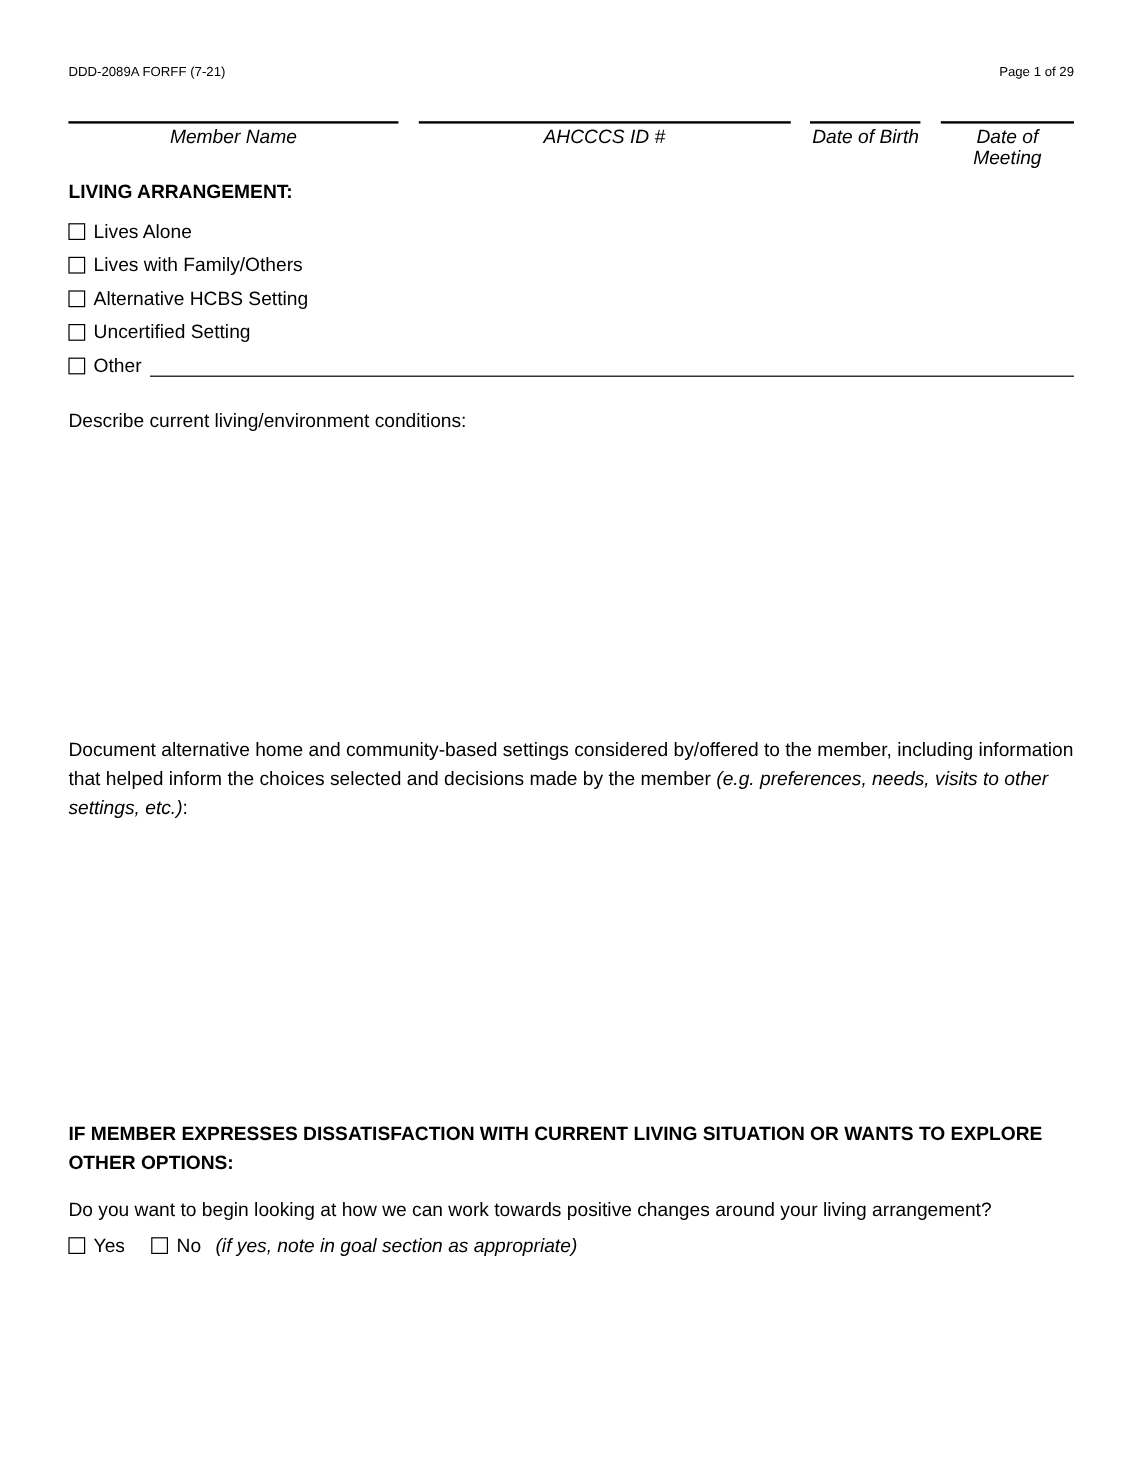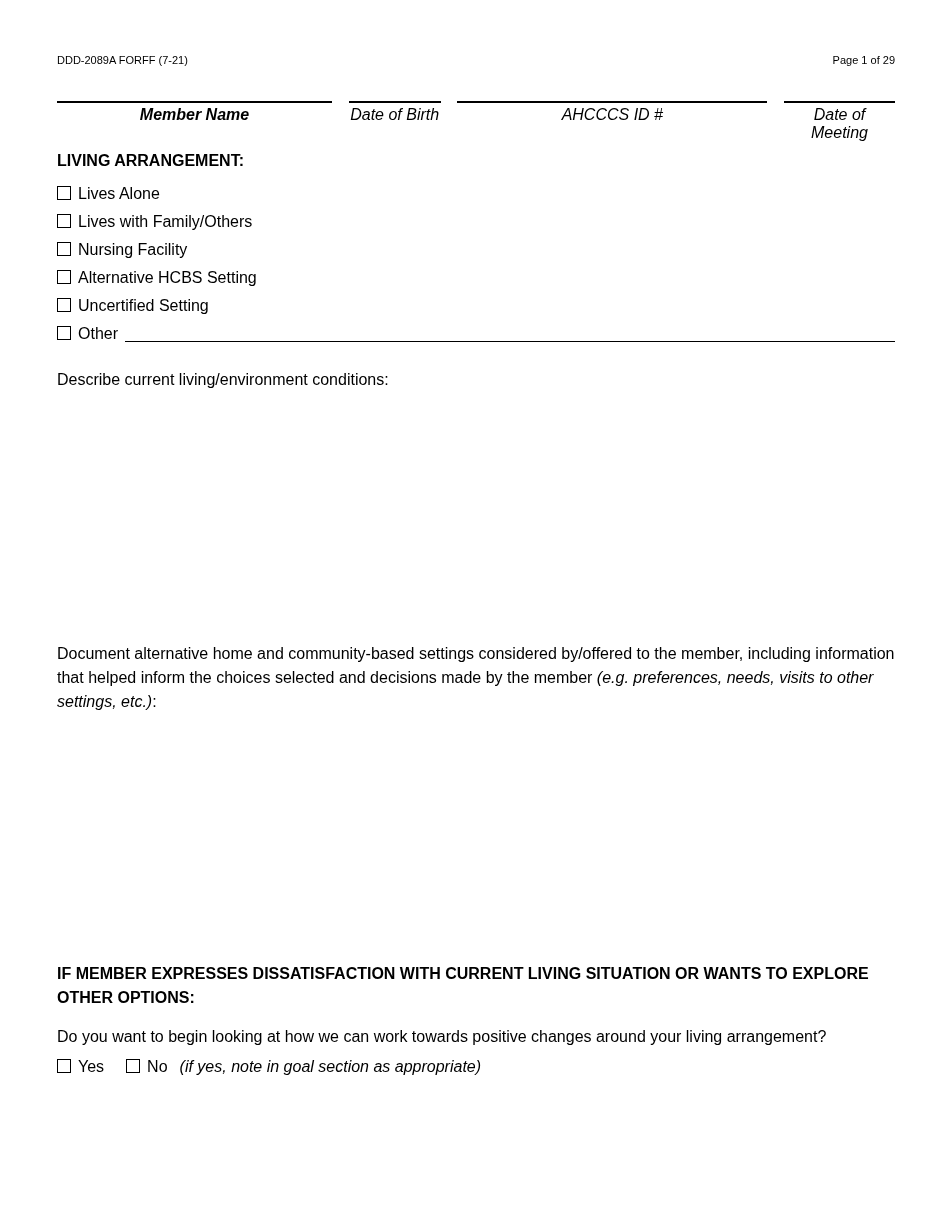--- a/index.html
+++ b/index.html
@@ -27,21 +27,21 @@
     font-size: 11px;
     line-height: 13px;
   }
   
   .fields {
     display: flex;
     justify-content: space-between;
     margin-top: 22px;
   }
   .field { display: flex; flex-direction: column; }
-  .f1 { width: 275px; font-weight: bold; }
+  .f1 { width: 275px; }
   .f2 { width: 92px; }
   .f3 { width: 310px; }
   .f4 { width: 111px; }
   .field-line {
     height: 14px;
     border-bottom: 2px solid #000;
   }
   .field-label {
     text-align: center;
     font-style: italic;
@@ -112,48 +112,44 @@
   <div class="hdr">
     <span>DDD-2089A FORFF (7-21)</span>
     <span>Page 1 of 29</span>
   </div>
 
   <div class="fields">
     <div class="field f1">
       <div class="field-line"></div>
       <div class="field-label">Member Name</div>
     </div>
+    <div class="field f3">
+      <div class="field-line"></div>
+      <div class="field-label">AHCCCS ID #</div>
+    </div>
     <div class="field f2">
       <div class="field-line"></div>
       <div class="field-label">Date of Birth</div>
-    </div>
-    <div class="field f3">
-      <div class="field-line"></div>
-      <div class="field-label">AHCCCS ID #</div>
     </div>
     <div class="field f4">
       <div class="field-line"></div>
       <div class="field-label">Date of Meeting</div>
     </div>
   </div>
 
   <div class="sec-heading">LIVING ARRANGEMENT:</div>
 
   <div class="cb-list">
     <div class="cb-row">
       <span class="cb"></span>
       <span class="cb-label">Lives Alone</span>
     </div>
     <div class="cb-row">
       <span class="cb"></span>
       <span class="cb-label">Lives with Family/Others</span>
-    </div>
-    <div class="cb-row">
-      <span class="cb"></span>
-      <span class="cb-label">Nursing Facility</span>
     </div>
     <div class="cb-row">
       <span class="cb"></span>
       <span class="cb-label">Alternative HCBS Setting</span>
     </div>
     <div class="cb-row">
       <span class="cb"></span>
       <span class="cb-label">Uncertified Setting</span>
     </div>
     <div class="cb-row">

